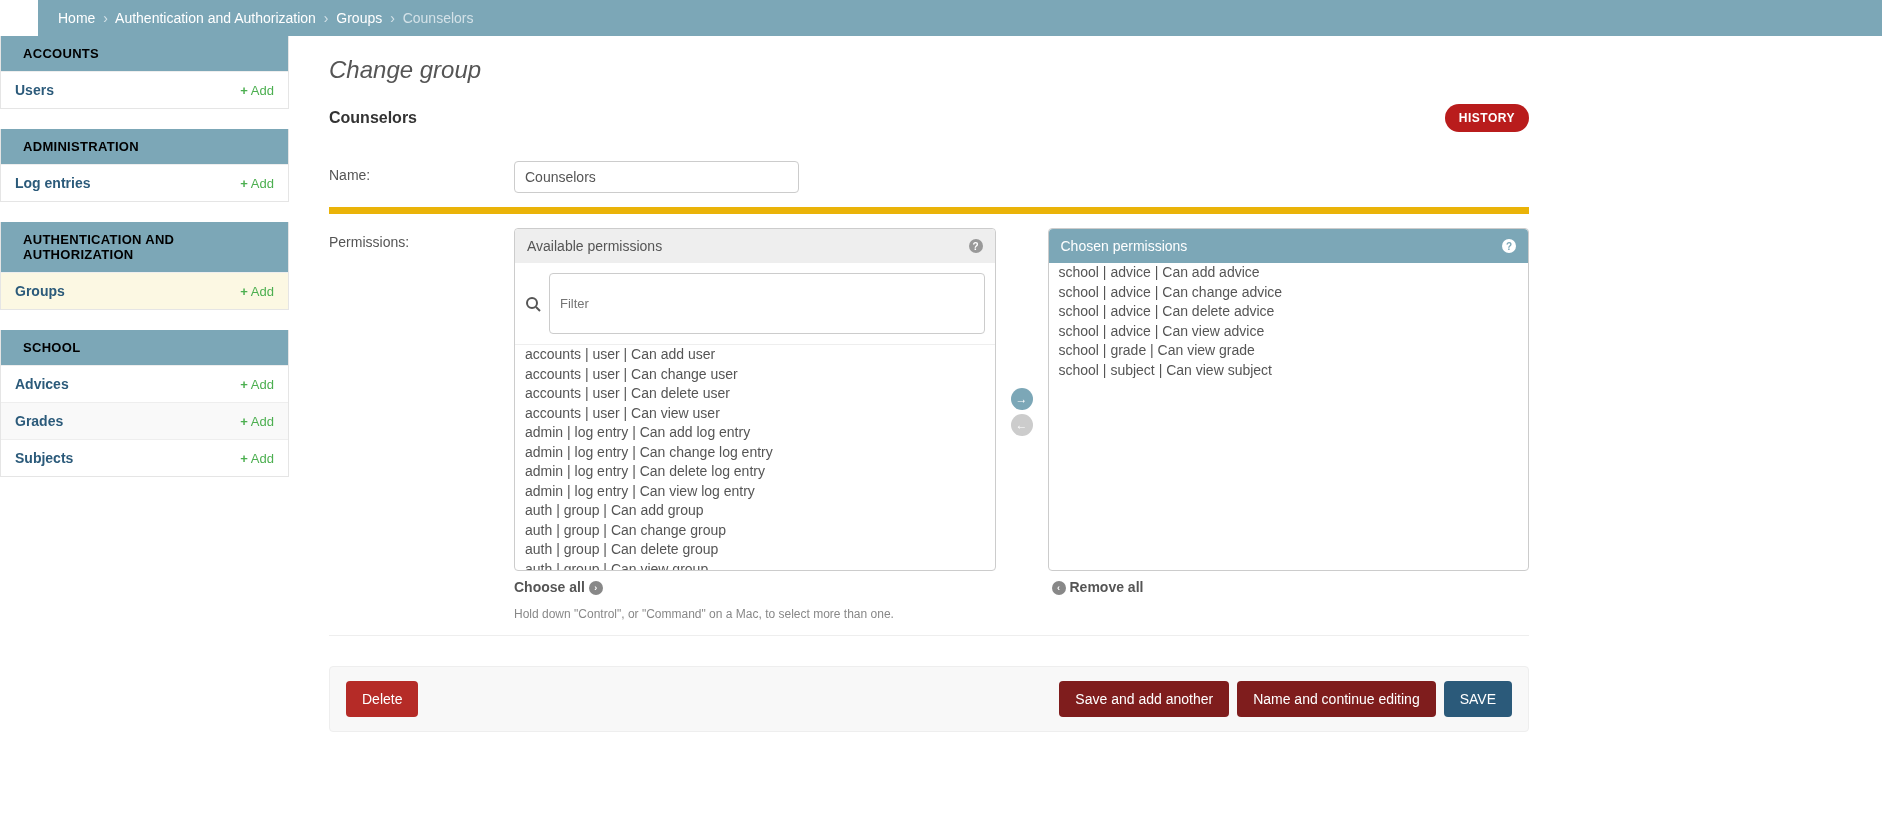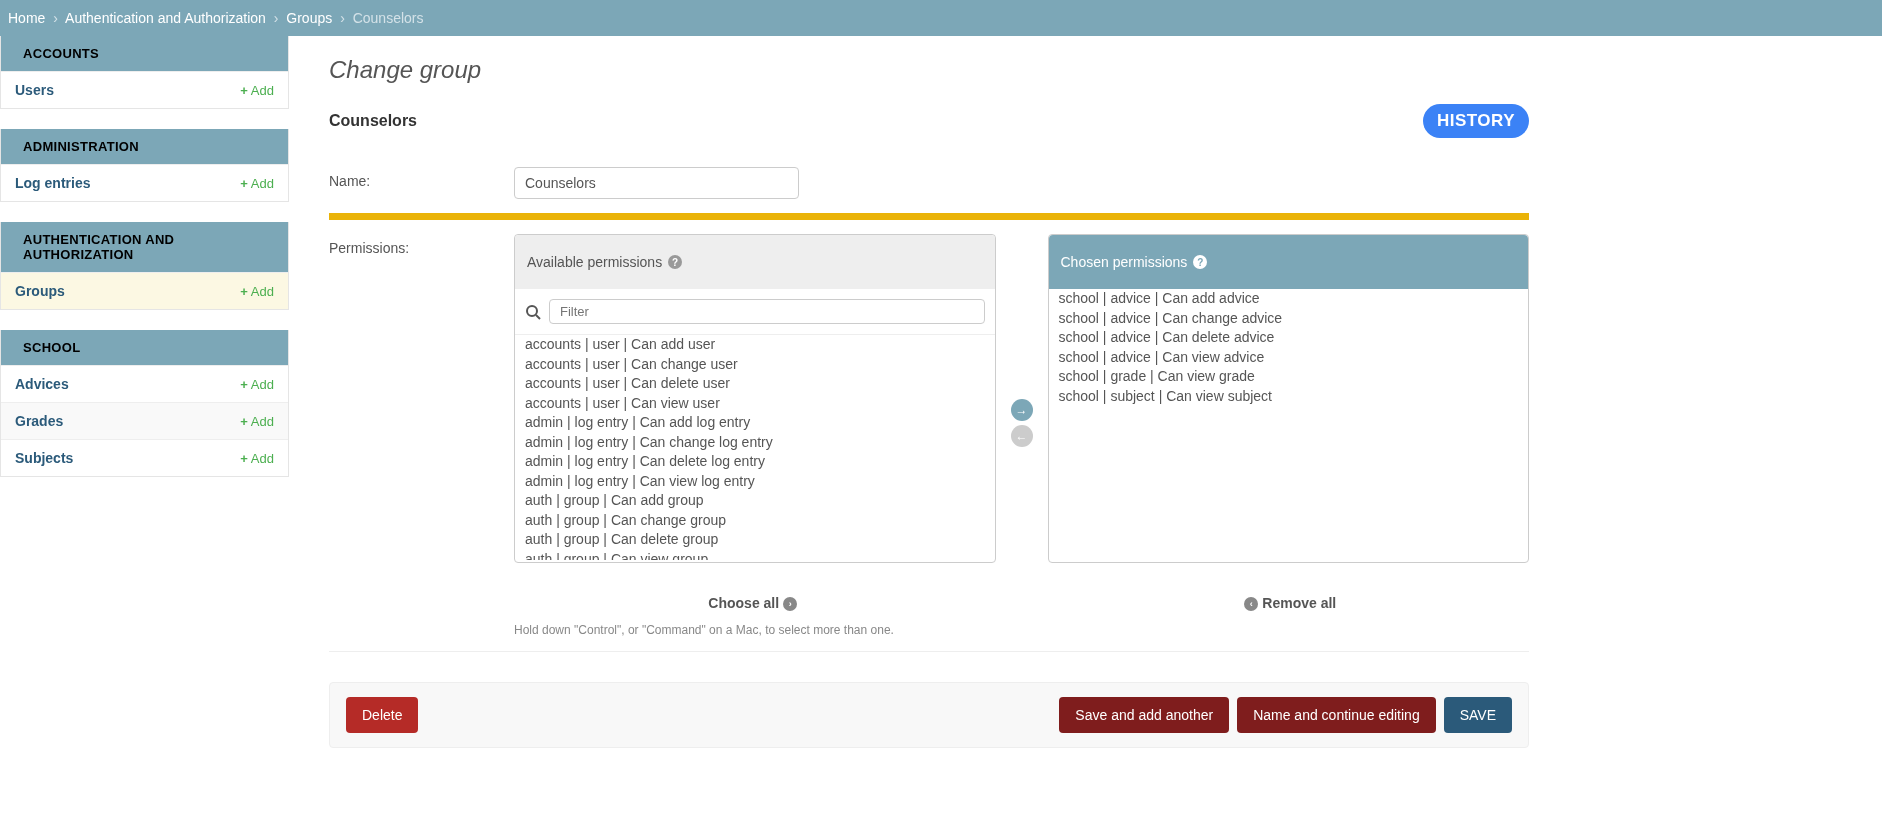--- a/index.html
+++ b/index.html
@@ -1,19 +1,19 @@
 <!DOCTYPE html>
 <html><head>
 <meta charset="utf-8">
 <style>
   * { box-sizing: border-box; margin: 0; padding: 0; }
   body { font-family: "Helvetica Neue", Arial, sans-serif; font-size: 14px; color: #444; background: #fff; }
   
   
-  .breadcrumb { background: #7ca7b7; color: #fff; padding: 10px 8px; font-size: 14px; }
+  .breadcrumb { background: #7ca7b7; color: #fff; padding: 10px 20px; font-size: 14px; margin-left: 38px; }
   .breadcrumb a { color: #fff; text-decoration: none; }
   .breadcrumb .sep { padding: 0 4px; color: #d4e2e8; }
   .breadcrumb .current { color: #d4e2e8; }
   
   
   .wrap { display: flex; }
   .sidebar { width: 289px; flex-shrink: 0; padding: 0; }
   .main { flex: 1; padding: 20px 20px 20px 40px; max-width: 1260px; }
   
   
@@ -23,46 +23,46 @@
   .side-row:nth-child(odd) { background: #f9f9f9; }
   .side-row.active { background: #fcf8e3; }
   .side-row a.model { color: #2b5a7a; font-weight: 700; text-decoration: none; font-size: 14px; }
   .side-row a.add { color: #4caf50; font-size: 13px; text-decoration: none; display: flex; align-items: center; gap:3px;}
   .side-row a.add .plus { font-weight: bold; }
   
   
   .page-title { font-size: 24px; font-weight: 300; color: #555; margin-bottom: 20px; font-style: italic; }
   .obj-row { display: flex; justify-content: space-between; align-items: center; margin-bottom: 15px;}
   .obj-title { font-size: 16px; font-weight: 700; color: #333; }
-  .history-btn { background: #3b82f6; color: #fff; border: none; border-radius: 20px; padding: 7px 14px; font-size: 17px; font-weight: 700; letter-spacing: .5px; cursor:pointer;}
+  .history-btn { background: #b91c1c; color: #fff; border: none; border-radius: 20px; padding: 7px 14px; font-size: 12px; font-weight: 700; letter-spacing: .5px; cursor:pointer;}
   
   .form-row { display: flex; align-items: flex-start; padding: 14px 0; border-bottom: 7px solid #eab308; }
   .form-row:first-of-type { border-top: 1px solid #eee; }
   .form-label { width: 185px; flex-shrink: 0; font-weight: 500; color: #555; font-size:14px; padding-top:6px;}
   .form-field { flex: 1; }
   input[type=text] { border: 1px solid #ccc; border-radius: 4px; padding: 7px 10px; font-size: 14px; width: 285px; color:#555;}
   
   
   .selector { display: flex; align-items: stretch; gap: 15px; }
   .selector-box { flex: 1; border: 1px solid #ccc; border-radius: 4px; background: #fff; display:flex; flex-direction:column;}
   .selector-box.available .sel-head { background: #eee; color: #555; }
   .selector-box.chosen .sel-head { background: #7ca7b7; color: #fff; }
-  .sel-head { padding: 19px 12px; font-size: 14px; border-radius: 4px 4px 0 0; display: flex; align-items:center; gap:6px;}
+  .sel-head { padding: 9px 12px; font-size: 14px; border-radius: 4px 4px 0 0; display: flex; align-items:center; gap:6px;justify-content:space-between;}
   .help-icon { display:inline-flex; width:14px; height:14px; border-radius:50%; align-items:center; justify-content:center; font-size:10px; font-weight:bold;}
   .available .help-icon { background:#999; color:#fff; }
   .chosen .help-icon { background:#fff; color:#7ca7b7; }
   .sel-filter { padding: 10px; border-bottom: 1px solid #eee; display:flex; align-items:center; gap:8px;}
-  .sel-filter input { flex:1; border:1px solid #ccc; border-radius:4px; padding:4px 10px; font-size:13px; color:#666;}
+  .sel-filter input { flex:1; border:1px solid #ccc; border-radius:4px; padding:22px 10px; font-size:13px; color:#666;}
   .search-ic { width: 16px; height: 16px; }
   .sel-list { height: 225px; overflow-y: scroll; }
   .sel-list .opt { padding: 1px 10px; font-size: 14px; color: #555; white-space: nowrap; cursor: default; line-height:1.25;}
   .sel-chooser { display: flex; flex-direction: column; justify-content: center; gap: 4px; }
   .sel-chooser .arrow { width: 22px; height: 22px; border-radius: 50%; background: #ccc; color:#fff; border:none; display:flex; align-items:center; justify-content:center; font-size:12px; cursor:pointer;}
   .sel-chooser .arrow.active { background:#7ca7b7; }
-  .sel-footer { text-align:center; padding: 8px 0 0; font-size: 14px; font-weight:600; color:#555; cursor:pointer;margin-top:24px;}
+  .sel-footer { padding: 8px 0 0; font-size: 14px; font-weight:600; color:#555; cursor:pointer;}
   .sel-footer .circ { display:inline-flex; width:14px; height:14px; border-radius:50%; background:#888; color:#fff; align-items:center; justify-content:center; font-size:9px; margin:0 4px; vertical-align:middle;}
   .sel-col { flex:1; display:flex; flex-direction:column;}
   .help-text { font-size: 12px; color: #888; margin-top: 12px; }
   
   
   .submit-row { background: #f8f8f8; border: 1px solid #eee; border-radius: 4px; padding: 14px 16px; margin-top: 30px; display: flex; align-items: center; }
   .submit-row .left { flex: 1; }
   .btn { border: none; border-radius: 4px; padding: 10px 16px; font-size: 14px; cursor: pointer; color:#fff;}
   .btn-delete { background: #b52b27; }
   .btn-soft { background: #7f1d1d; margin-left: 8px; }

